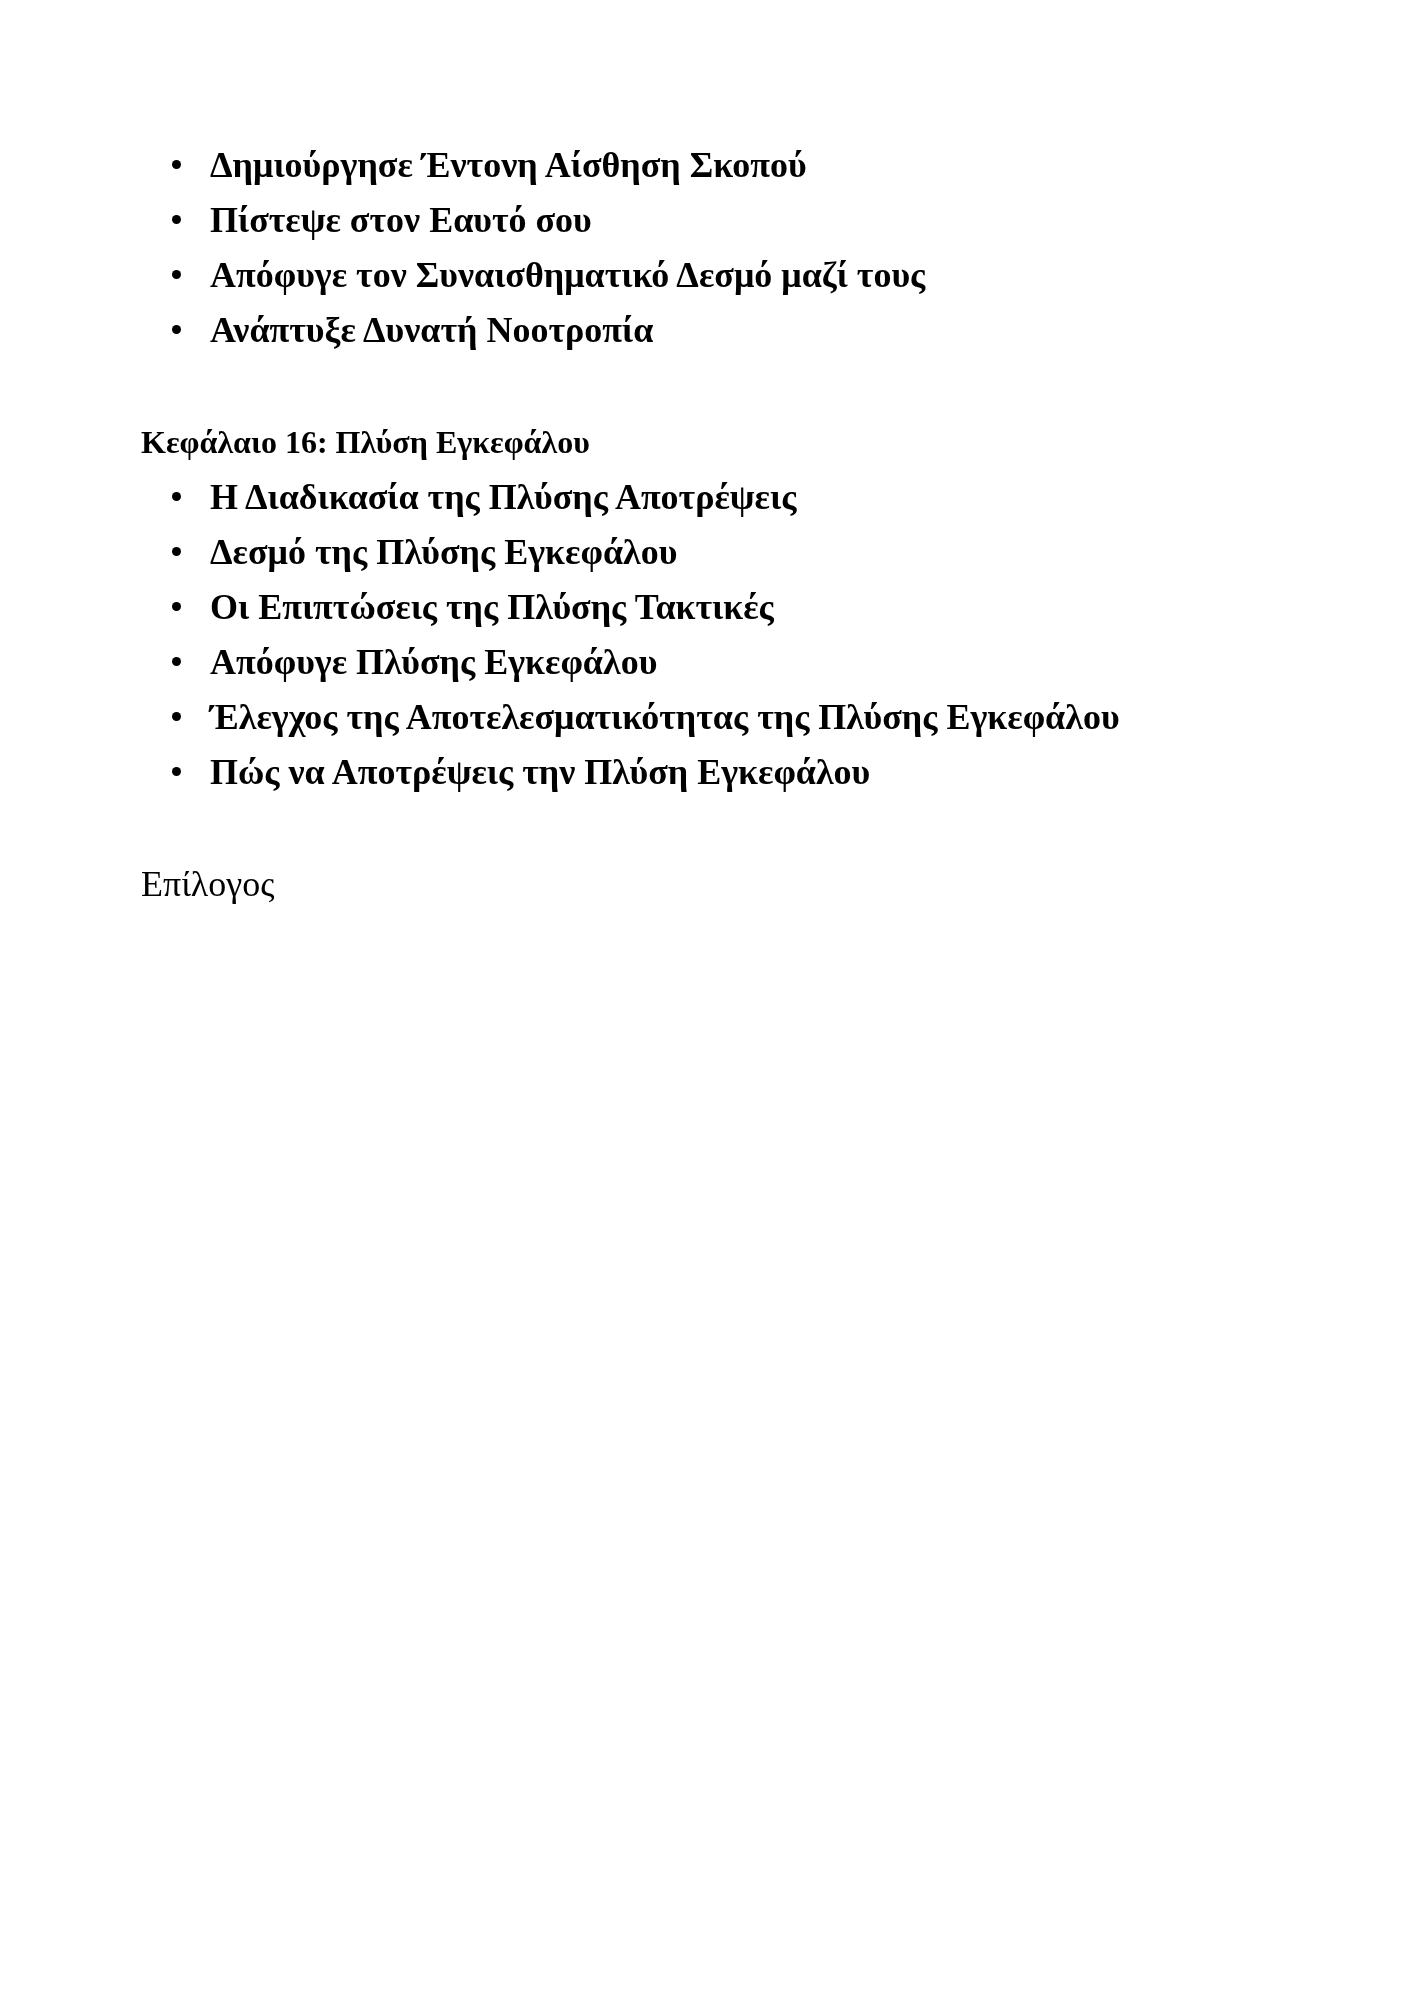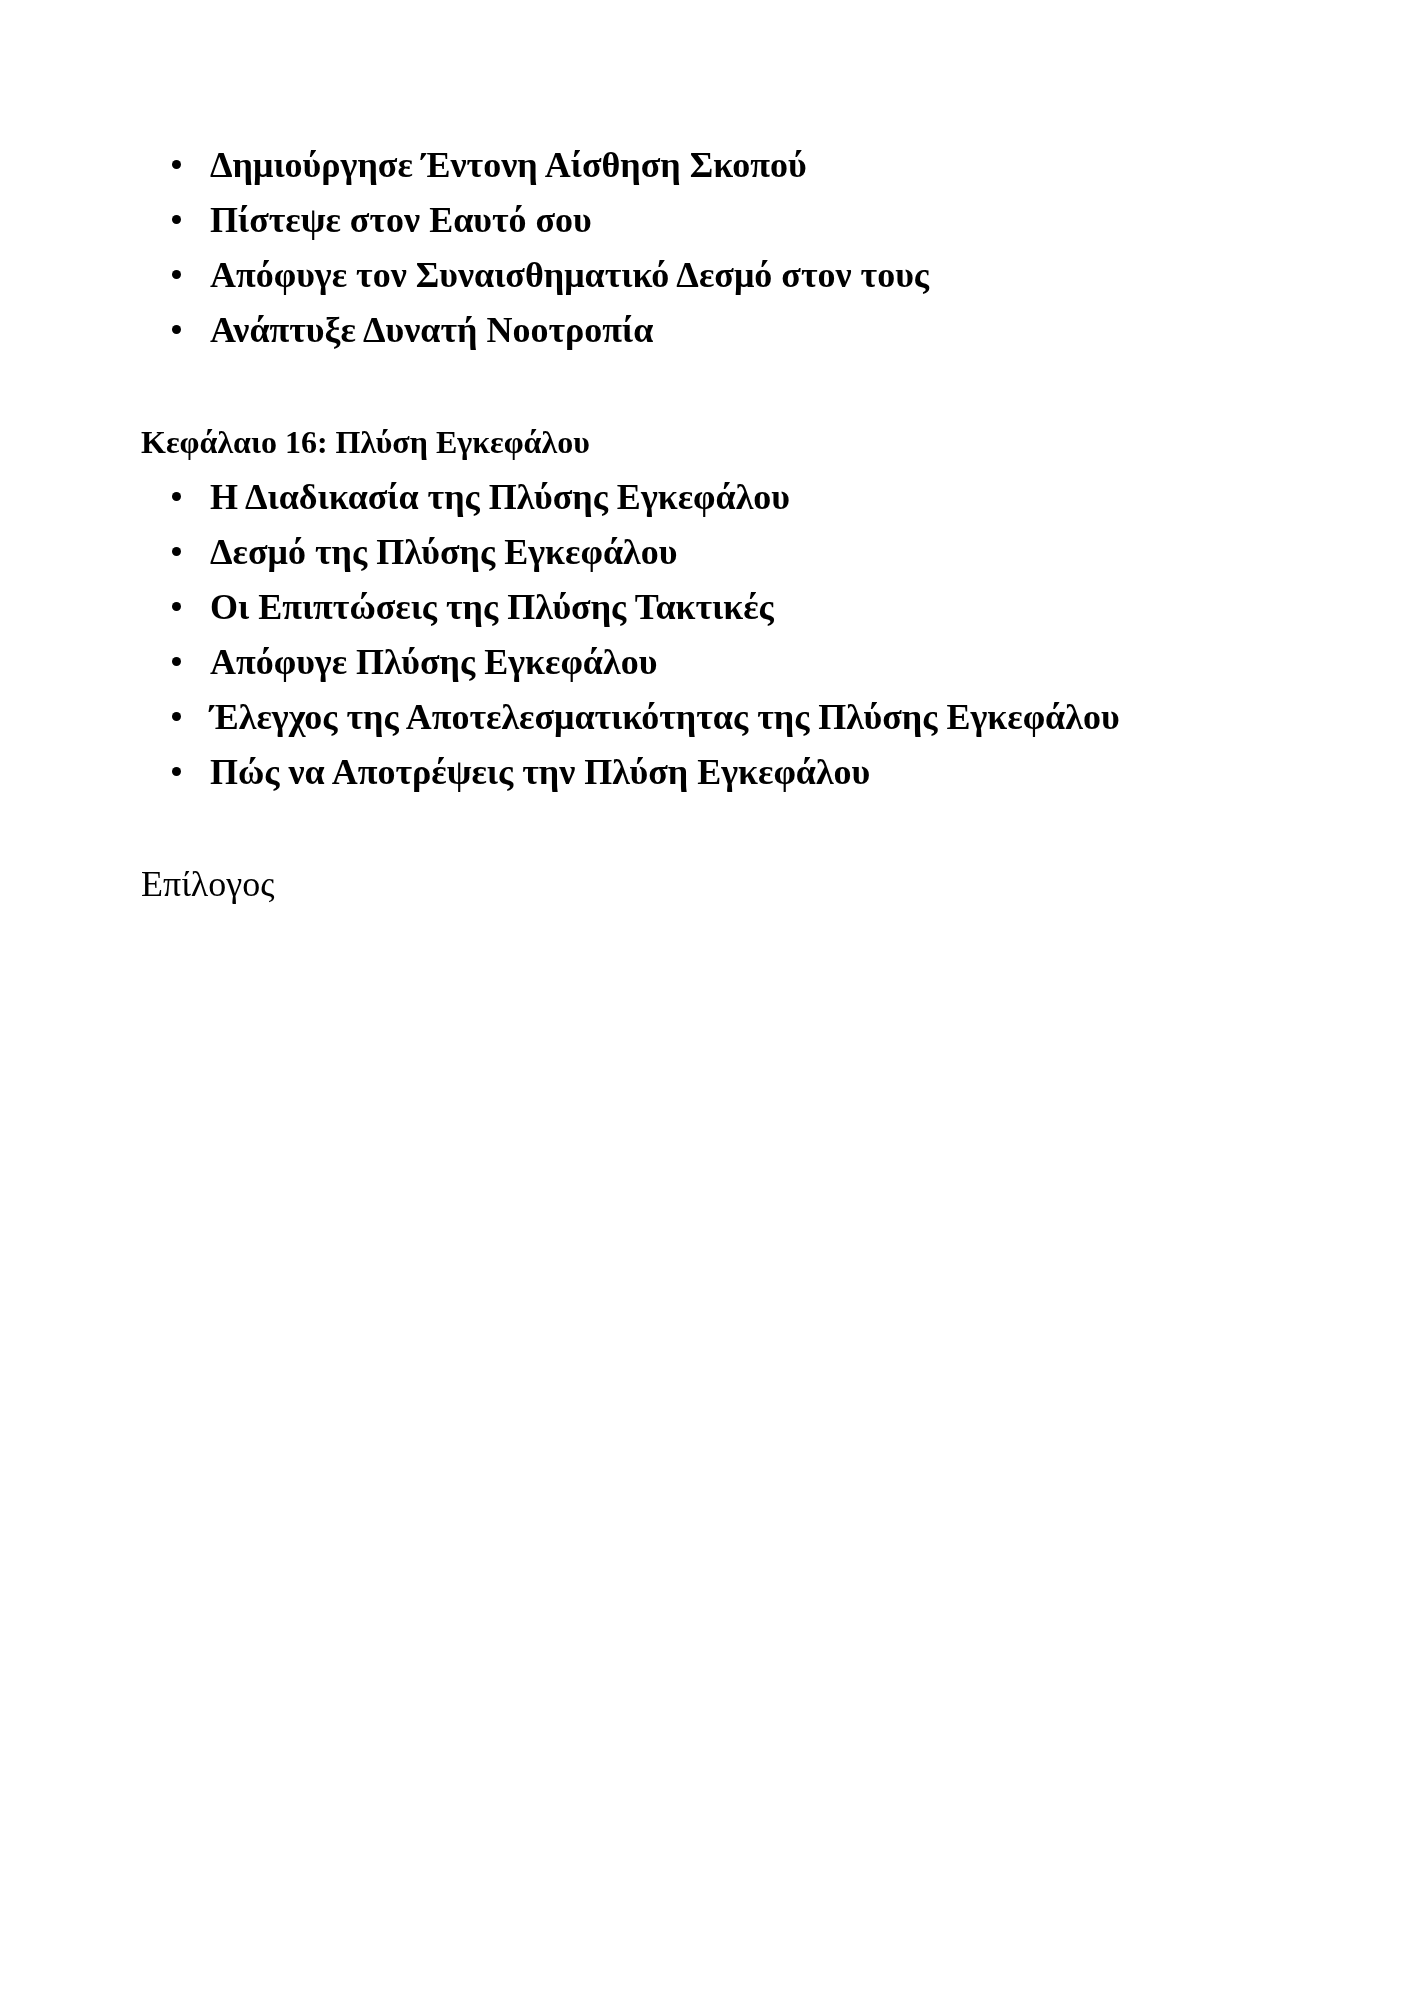--- a/index.html
+++ b/index.html
@@ -71,34 +71,34 @@
       <li>
         <span class="bullet-dot"></span>
         <span>Δημιούργησε Έντονη Αίσθηση Σκοπού</span>
       </li>
       <li>
         <span class="bullet-dot"></span>
         <span>Πίστεψε στον Εαυτό σου</span>
       </li>
       <li>
         <span class="bullet-dot"></span>
-        <span>Απόφυγε τον Συναισθηματικό Δεσμό στον τους</span>
+        <span>Απόφυγε τον Συναισθηματικό Δεσμό μαζί τους</span>
       </li>
       <li>
         <span class="bullet-dot"></span>
         <span>Ανάπτυξε Δυνατή Νοοτροπία</span>
       </li>
     </ul>
 
     <h2 class="chapter-heading">Κεφάλαιο 16: Πλύση Εγκεφάλου</h2>
 
     <ul class="bullet-list">
       <li>
         <span class="bullet-dot"></span>
-        <span>Η Διαδικασία της Πλύσης Εγκεφάλου</span>
+        <span>Η Διαδικασία της Πλύσης Αποτρέψεις</span>
       </li>
       <li>
         <span class="bullet-dot"></span>
         <span>Δεσμό της Πλύσης Εγκεφάλου</span>
       </li>
       <li>
         <span class="bullet-dot"></span>
         <span>Οι Επιπτώσεις της Πλύσης Τακτικές</span>
       </li>
       <li>

